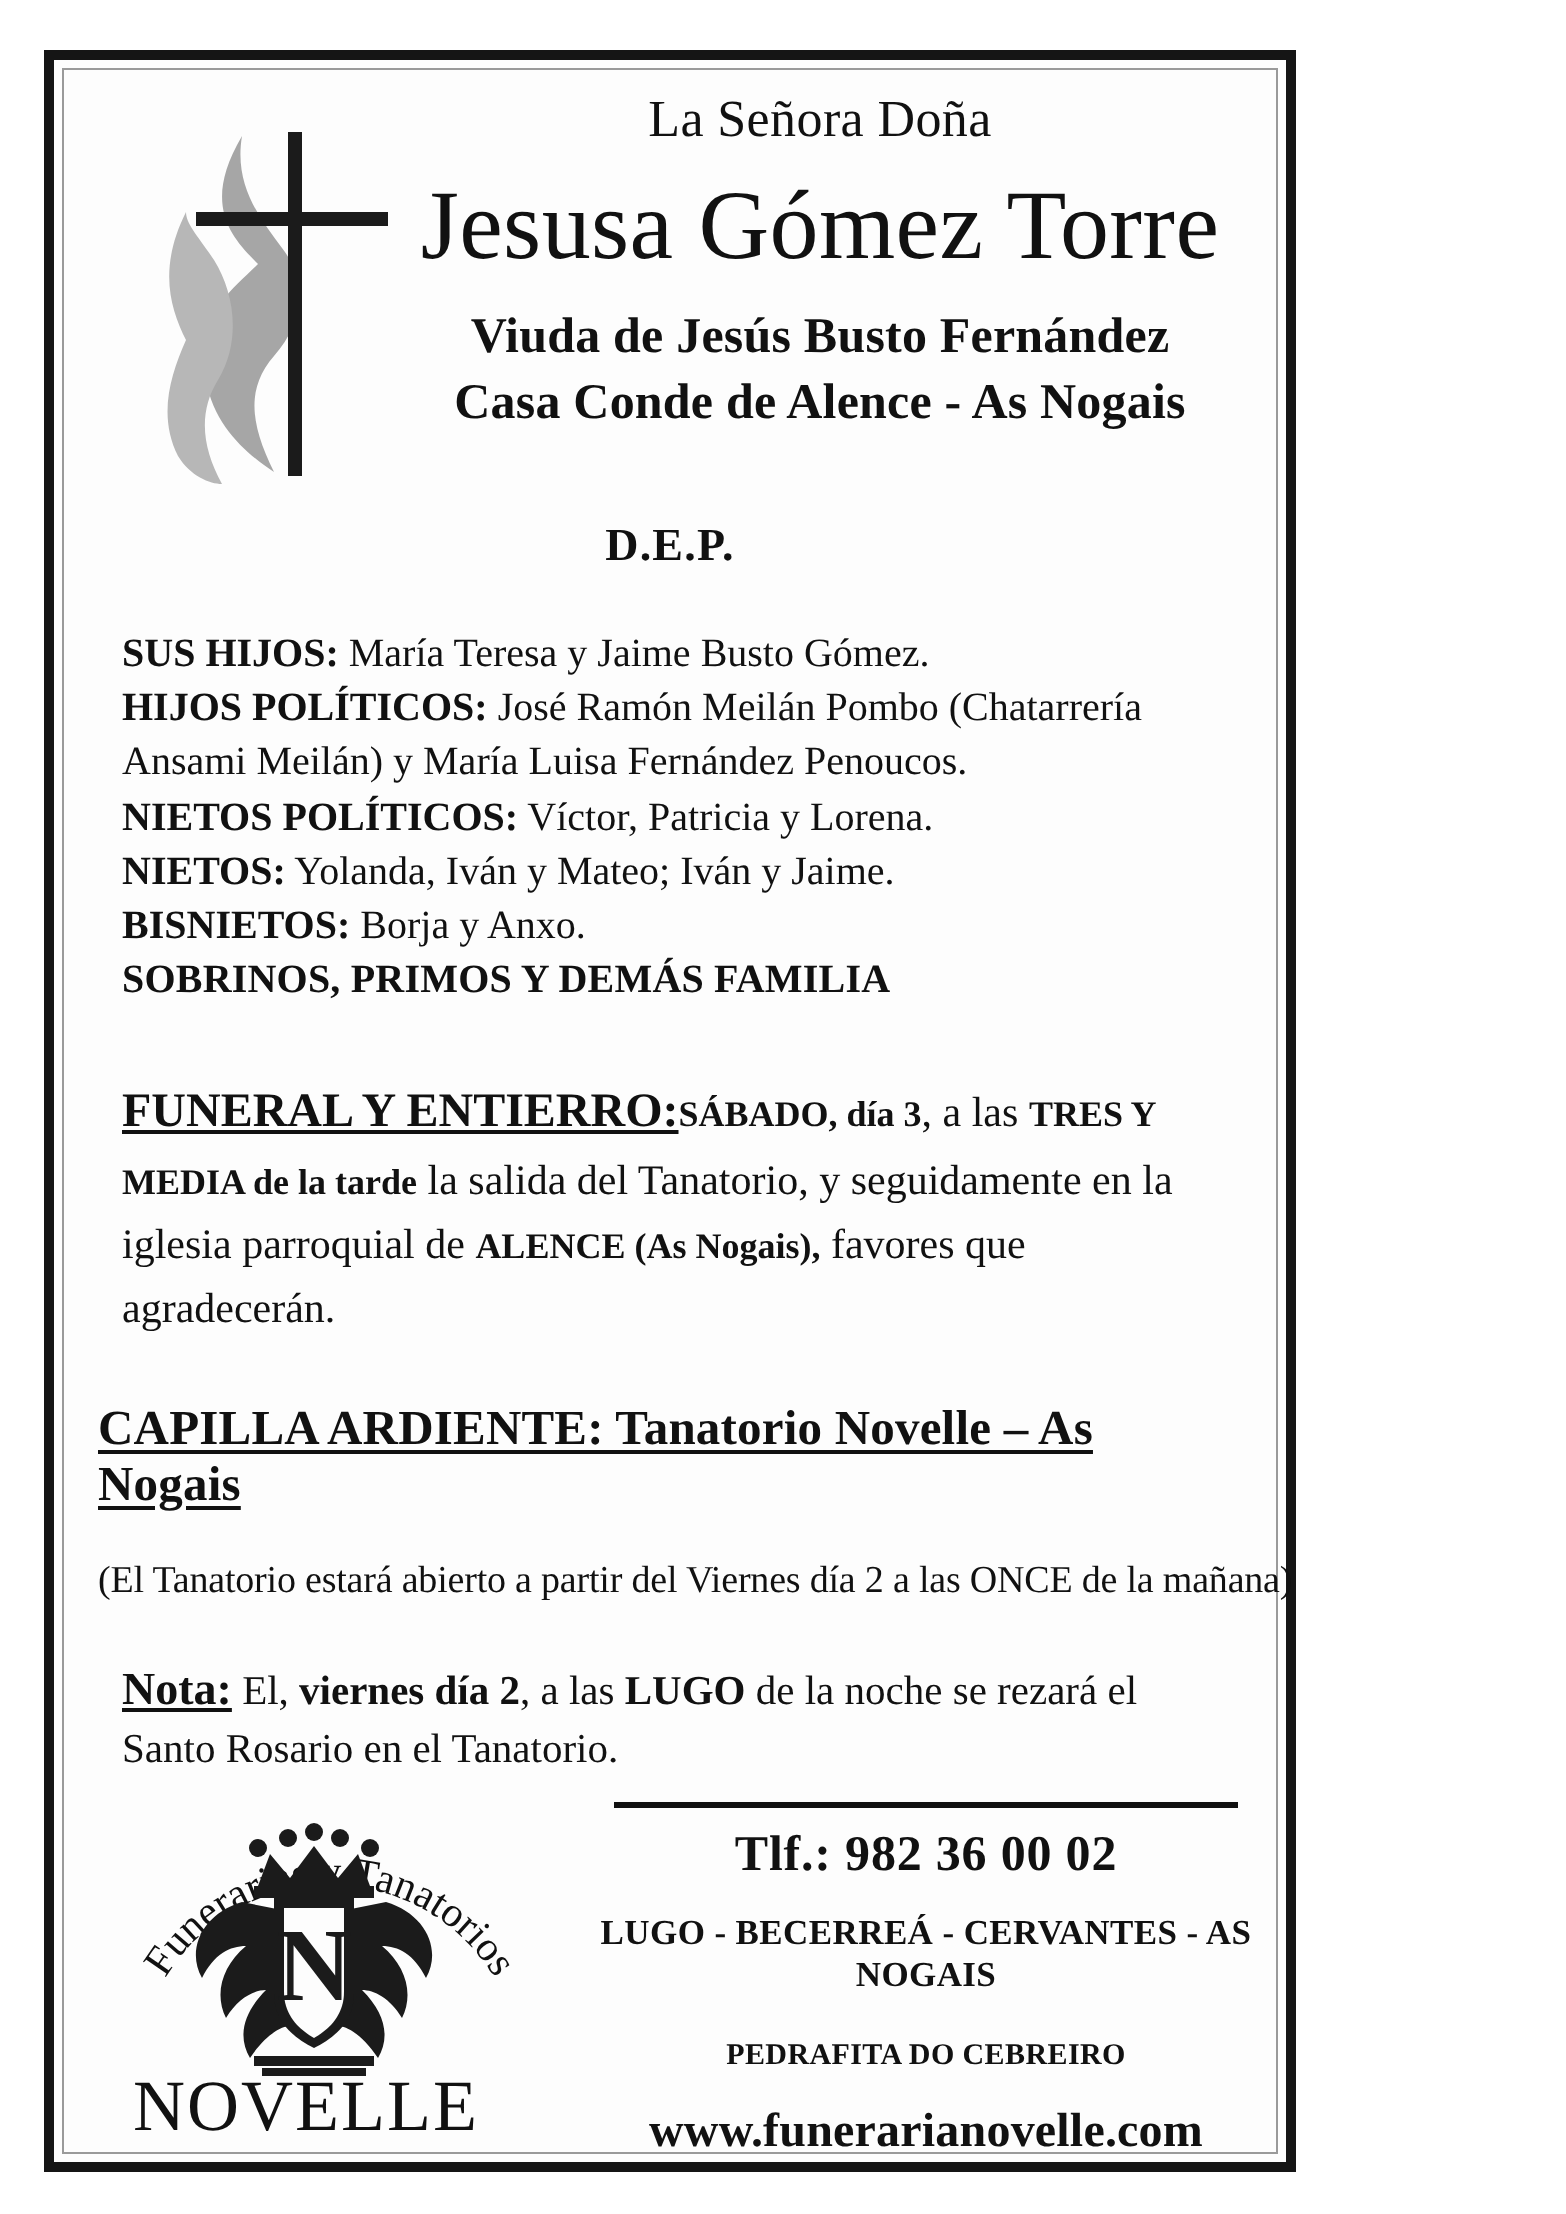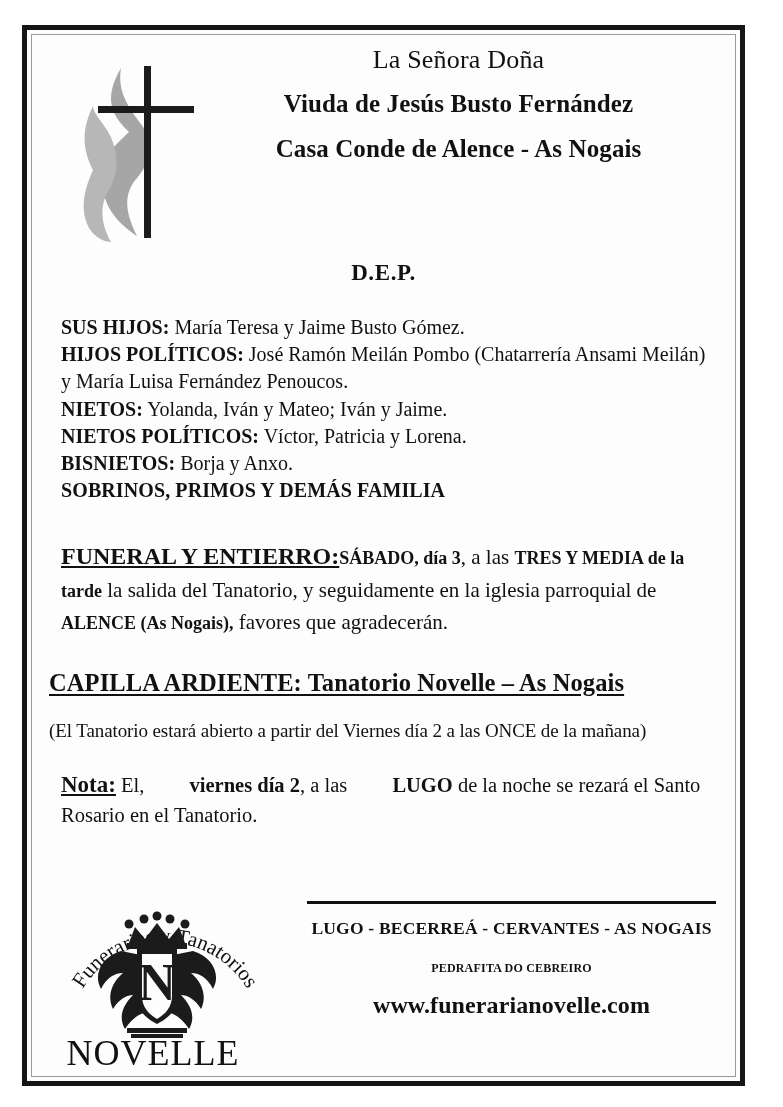--- a/index.html
+++ b/index.html
@@ -20,21 +20,21 @@
     width: 783px;
     height: 1107px;
     background: #ffffff;
   }
 
   
   .frame-outer {
     position: absolute;
     left: 22px;
     top: 25px;
-    width: 723px;
+    width: 626px;
     height: 1061px;
     border: 5px solid #151515;
     box-sizing: border-box;
     background: #fdfdfd;
     text-decoration: underline;
   }
   .frame-inner {
     position: absolute;
     left: 4px;
     top: 4px;
@@ -132,21 +132,20 @@
     text-align: left;
   }
   .funeral .hdr {
     font-weight: bold;
     font-size: 24px;
     text-decoration: underline;
     text-underline-offset: 2px;
   }
   .b {
     font-weight: bold;
-    margin-left: 40px;
   }
   .bb {
     font-weight: bold;
     font-size: 18px;
   }
 
   .capilla {
     margin: 30px 0 0 0;
   }
   .capilla-line {
@@ -208,21 +207,21 @@
     letter-spacing: 0.4px;
   }
   .towns {
     font-weight: bold;
     font-size: 17.5px;
     letter-spacing: 0.2px;
     margin-top: 14px;
   }
   .pedrafita {
     font-weight: bold;
-    font-size: 12px;
+    font-size: 15px;
     letter-spacing: 0.2px;
     margin-top: 22px;
   }
   .website {
     font-weight: bold;
     font-size: 24px;
     letter-spacing: 0.1px;
     margin-top: 16px;
   }
 </style>
@@ -245,43 +244,44 @@
             <path d="M22 44 C 8 72, 14 92, 22 108 C 14 126, 8 146, 18 166 C 24 176, 34 180, 40 180
                      C 30 162, 28 144, 38 128 C 50 108, 46 84, 36 68 C 28 56, 22 50, 22 44 Z" fill="#b7b7b7"></path>
 
             <rect x="73" y="4" width="7" height="172" fill="#1b1b1b"></rect>
             <rect x="27" y="44" width="96" height="7" fill="#1b1b1b"></rect>
           </svg>
         </div>
 
         <div class="header-text">
           <div class="senora">La Señora Doña</div>
+          <div class="deceased-name">Jesusa Gómez Torre</div>
           <div class="subtitle">Viuda de Jesús Busto Fernández</div>
-          <div class="subtitle" style="margin-top:12px">Casa Conde de Alence - As Nogais</div>
+          <div class="subtitle" style="margin-top:0">Casa Conde de Alence - As Nogais</div>
         </div>
       </div>
 
       <div class="dep">D.E.P.</div>
 
       <div class="family">
         <p class="family-row">
           <span class="lbl">SUS HIJOS:</span>
           <span>María Teresa y Jaime Busto Gómez.</span>
         </p>
         <p class="family-row">
           <span class="lbl">HIJOS POLÍTICOS:</span>
           <span>José Ramón Meilán Pombo (Chatarrería Ansami Meilán) y María Luisa Fernández Penoucos.</span>
         </p>
         <p class="family-row">
+          <span class="lbl">NIETOS POLÍTICOS:</span>
+          <span>Víctor, Patricia y Lorena.</span>
+        </p>
+        <p class="family-row">
           <span class="lbl">NIETOS:</span>
           <span>Yolanda, Iván y Mateo; Iván y Jaime.</span>
-        </p>
-        <p class="family-row">
-          <span class="lbl">NIETOS POLÍTICOS:</span>
-          <span>Víctor, Patricia y Lorena.</span>
         </p>
         <p class="family-row">
           <span class="lbl">BISNIETOS:</span>
           <span>Borja y Anxo.</span>
         </p>
         <p class="family-row all-caps">SOBRINOS, PRIMOS Y DEMÁS FAMILIA</p>
       </div>
 
       <div class="funeral">
         <span class="hdr">FUNERAL Y ENTIERRO:</span><span class="bb">SÁBADO, día 3</span><span>, a las </span><span class="bb">TRES Y MEDIA de la tarde</span><span> la salida del Tanatorio, y seguidamente en la iglesia parroquial de </span><span class="bb">ALENCE (As Nogais),</span><span> favores que agradecerán.</span>
@@ -331,20 +331,21 @@
 
             <rect x="82" y="131" width="60" height="5" fill="#1b1b1b"></rect>
             <rect x="86" y="137" width="52" height="4" fill="#1b1b1b"></rect>
 
             <text x="108" y="168" text-anchor="middle" font-family="Liberation Serif, serif" font-size="36" letter-spacing="1" fill="#111">NOVELLE</text>
           </svg>
         </div>
 
         <div class="footer-contact">
           <div class="footer-rule"></div>
+          <div class="tlf">Tlf.: 982 36 00 02</div>
           <div class="towns">LUGO - BECERREÁ - CERVANTES - AS NOGAIS</div>
           <div class="pedrafita">PEDRAFITA DO CEBREIRO</div>
           <div class="website">www.funerarianovelle.com</div>
         </div>
       </div>
 
     </div>
   </div>
 </div>
 

